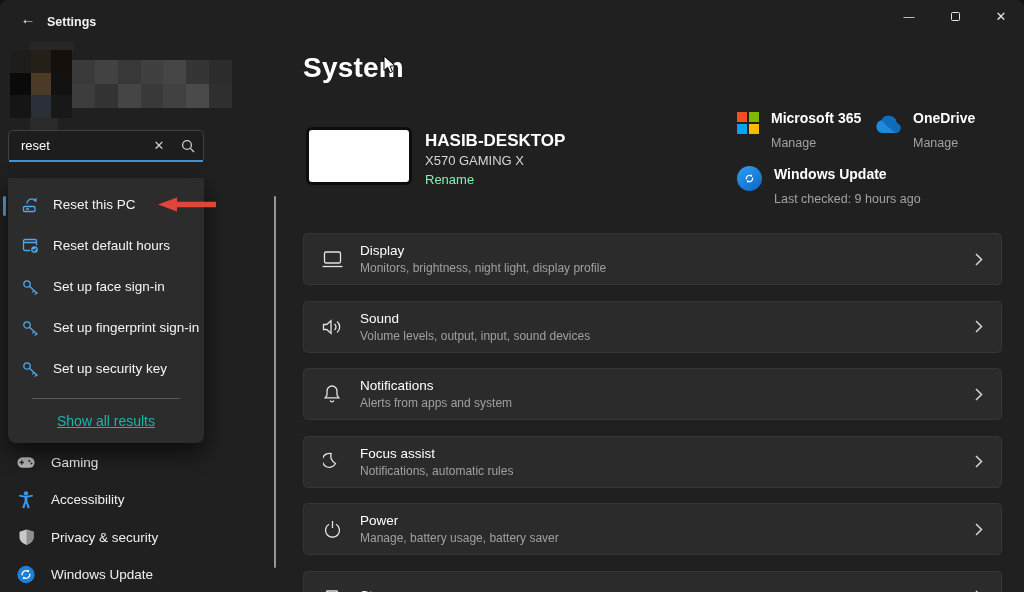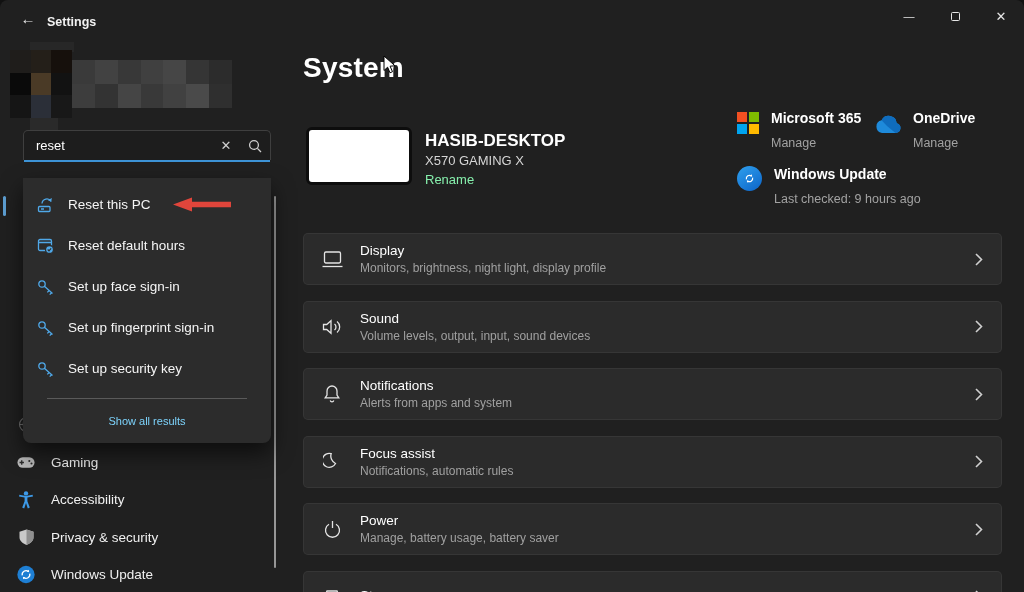--- a/index.html
+++ b/index.html
@@ -40,34 +40,34 @@
 
   .sidebar-nav { position:absolute; left:6px; top:406px; width:258px; }
   .nav-item { height:37.5px; display:flex; align-items:center; padding-left:11px; border-radius:4px; cursor:pointer; }
   .nav-item .nav-ico { width:18px; height:18px; margin-right:16px; display:flex; align-items:center; justify-content:center; }
   .nav-item .nav-label { font-size:13.5px; color:#f0f0f0; }
   .nav-dim { opacity:.45; }
 
   .side-scrollbar { position:absolute; left:274px; top:196px; width:2px; height:372px; background:#969696; border-radius:1px; cursor:pointer; }
 
   
-  .search-wrap { position:absolute; left:23px; top:130px; width:248px; }
+  .search-wrap { position:absolute; left:8px; top:130px; width:196px; }
   .search-box { position:relative; height:30px; background:#1d1d1d; border:1px solid #3f3f3f; border-bottom:none; border-radius:5px 5px 0 0; display:flex; align-items:center; }
   .search-box:after { content:""; position:absolute; left:0; right:0; bottom:-2px; height:2px; background:#3d93d6; }
   .search-value { margin-left:12px; font-size:13px; color:#fff; flex:1; }
   .search-clear { width:28px; text-align:center; color:#cfcfcf; font-size:13px; cursor:pointer; }
   .search-ico { width:30px; display:flex; justify-content:center; cursor:pointer; }
 
   .flyout { position:relative; margin-top:18px; background:#2c2c2c; border-radius:0 0 8px 8px; box-shadow:0 10px 22px rgba(0,0,0,.6); padding:6px 0 8px; }
   .fly-item { position:relative; height:41px; display:flex; align-items:center; padding-left:14px; cursor:pointer; }
   .fly-ico { width:18px; height:18px; margin-right:13px; display:flex; align-items:center; justify-content:center; }
   .fly-label { font-size:13.5px; color:#f5f5f5; white-space:nowrap; }
   .red-arrow { margin-left:22px; display:flex; align-items:center; }
   .fly-divider { height:1px; background:#5a5a5a; margin:9px 24px 8px; }
-  .fly-footer { height:28px; display:flex; align-items:center; justify-content:center; font-size:11px; color:#7dd3fc; cursor:pointer; }
+  .fly-footer { height:28px; display:flex; align-items:center; justify-content:center; font-size:14px; color:#14b8a6; cursor:pointer;text-decoration:underline; }
 
   
   .page-title { position:absolute; left:303px; top:52px; font-size:28px; font-weight:700; letter-spacing:.2px; }
   .cursor { position:absolute; left:383px; top:55px; }
 
   .device-img { position:absolute; left:306px; top:127px; width:106px; height:58px; background:#fff; border:3px solid #0d0d0d; border-radius:6px; }
   .device-name { position:absolute; left:425px; top:131px; font-size:17px; font-weight:700; }
   .device-model { position:absolute; left:425px; top:153px; font-size:13px; color:#d6d6d6; }
   .device-rename { position:absolute; left:425px; top:172px; font-size:13px; color:#86efac; cursor:pointer; }
 

